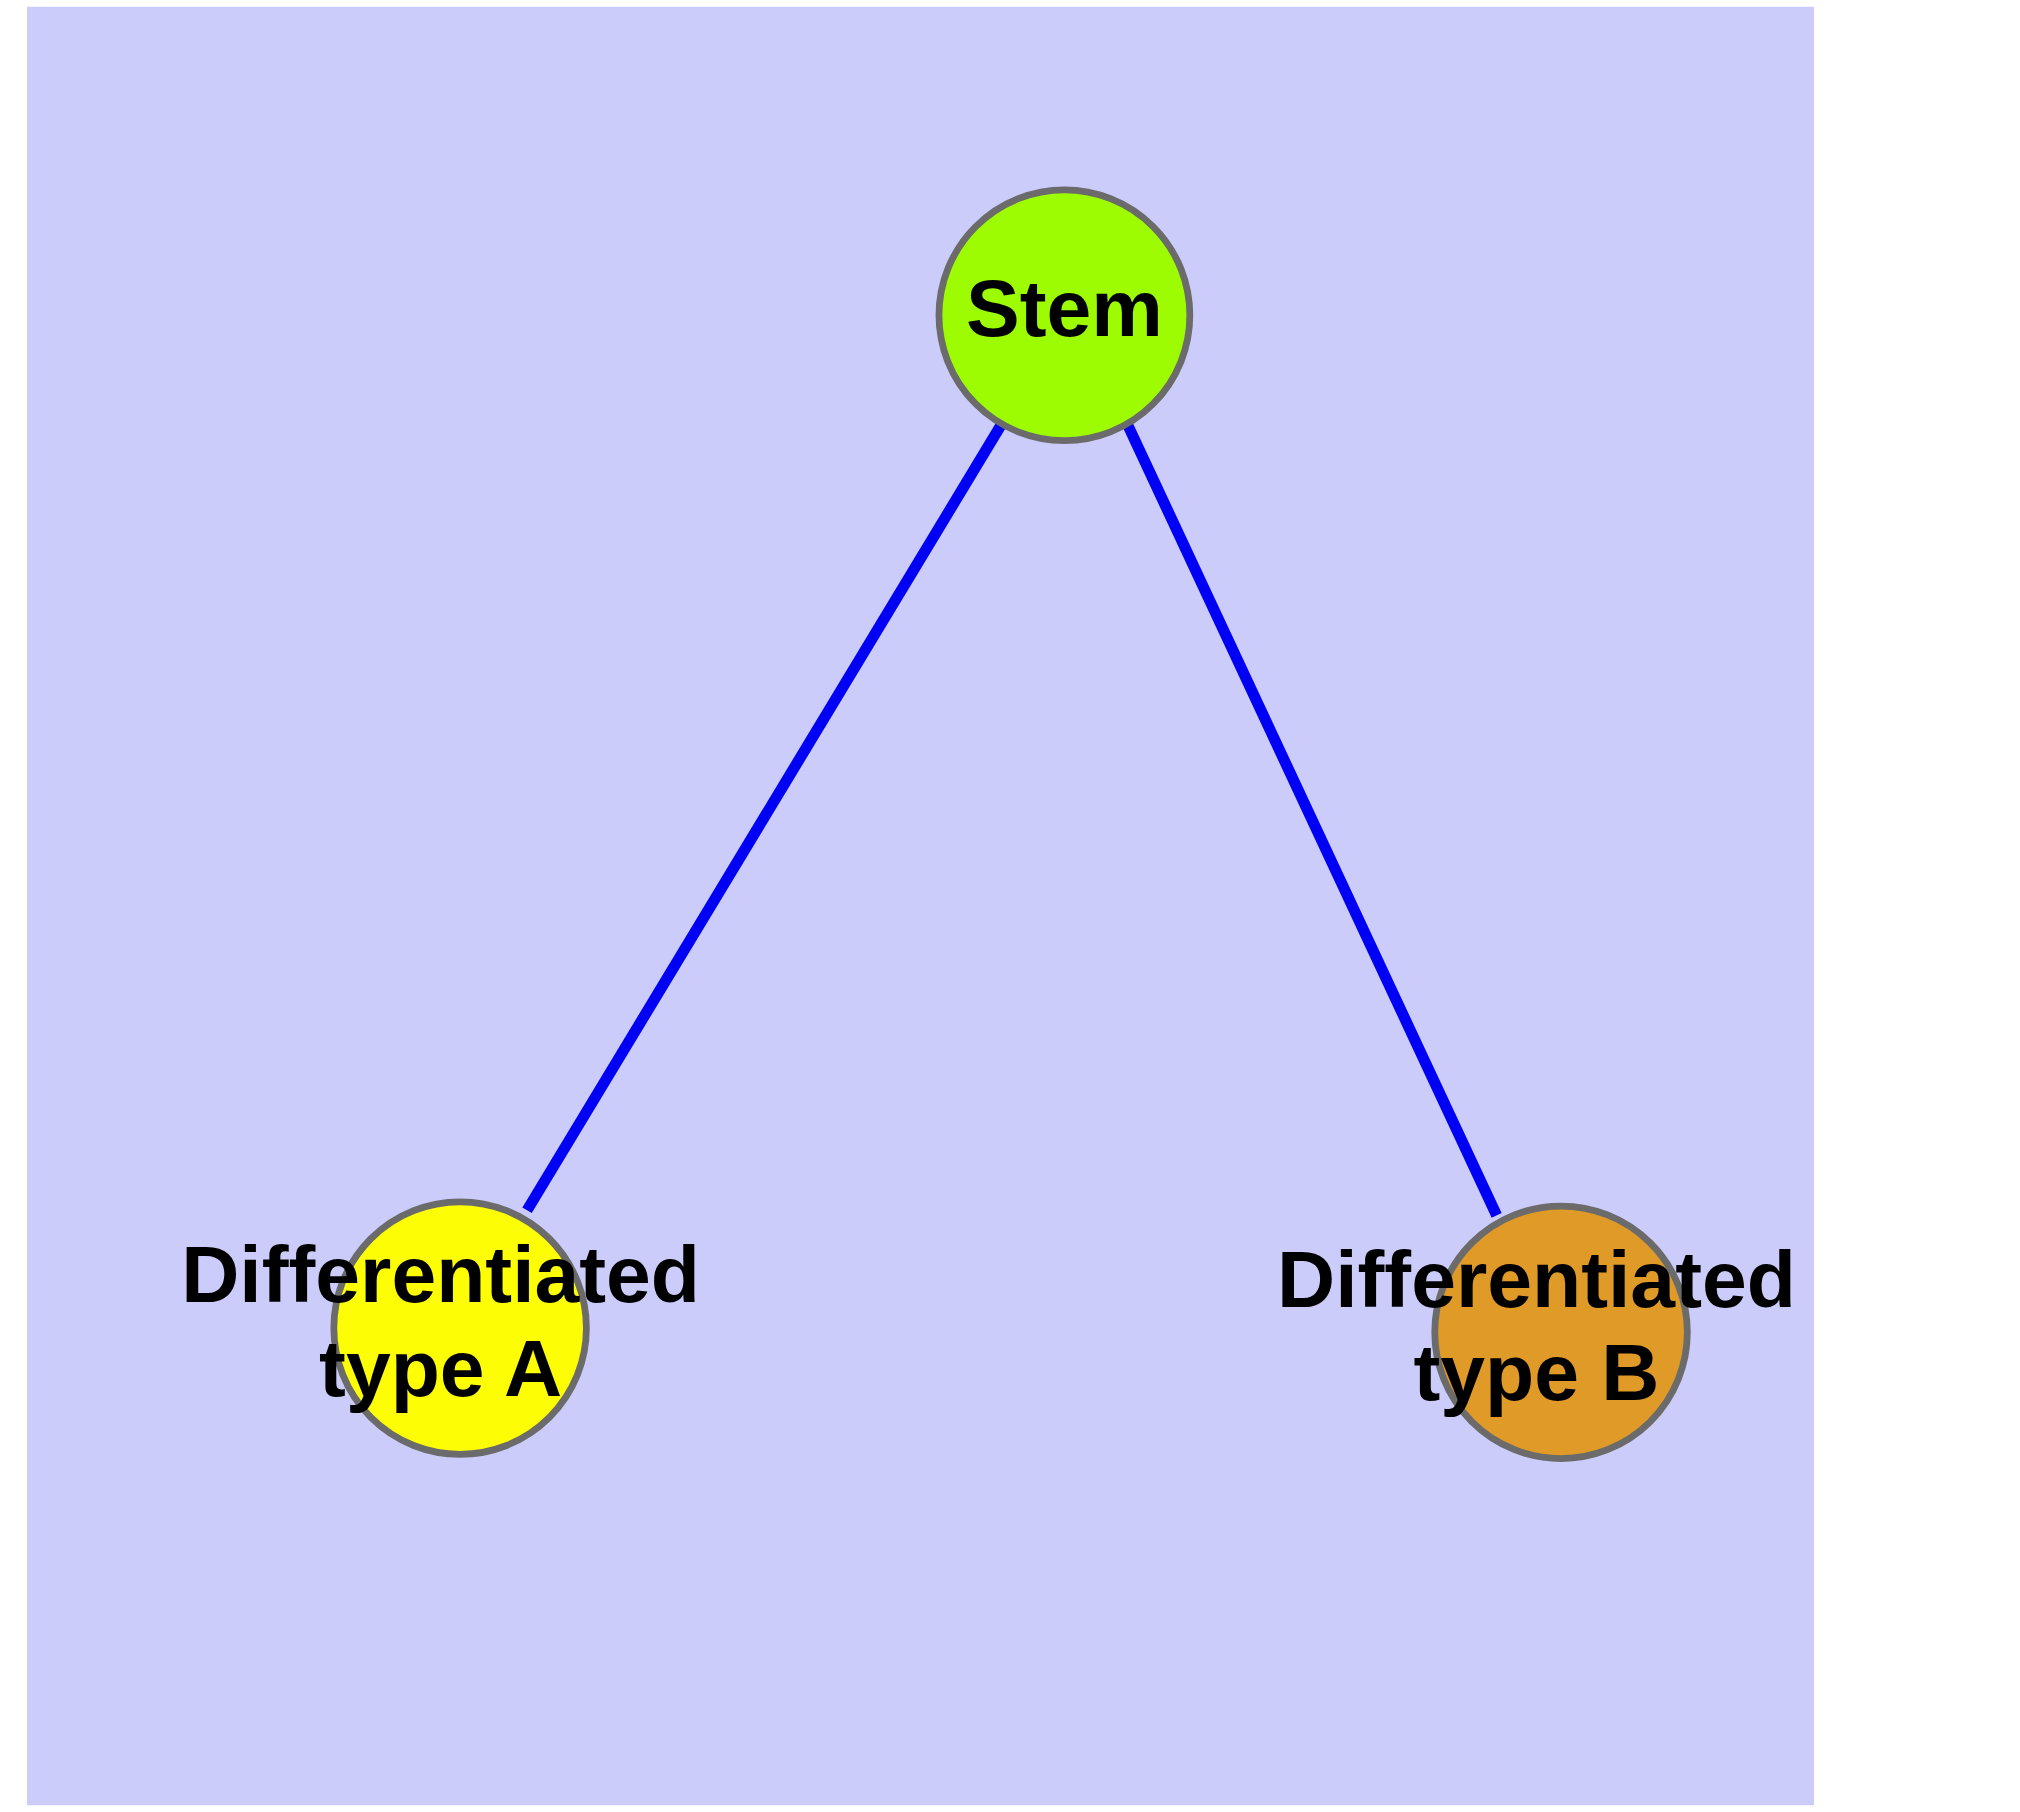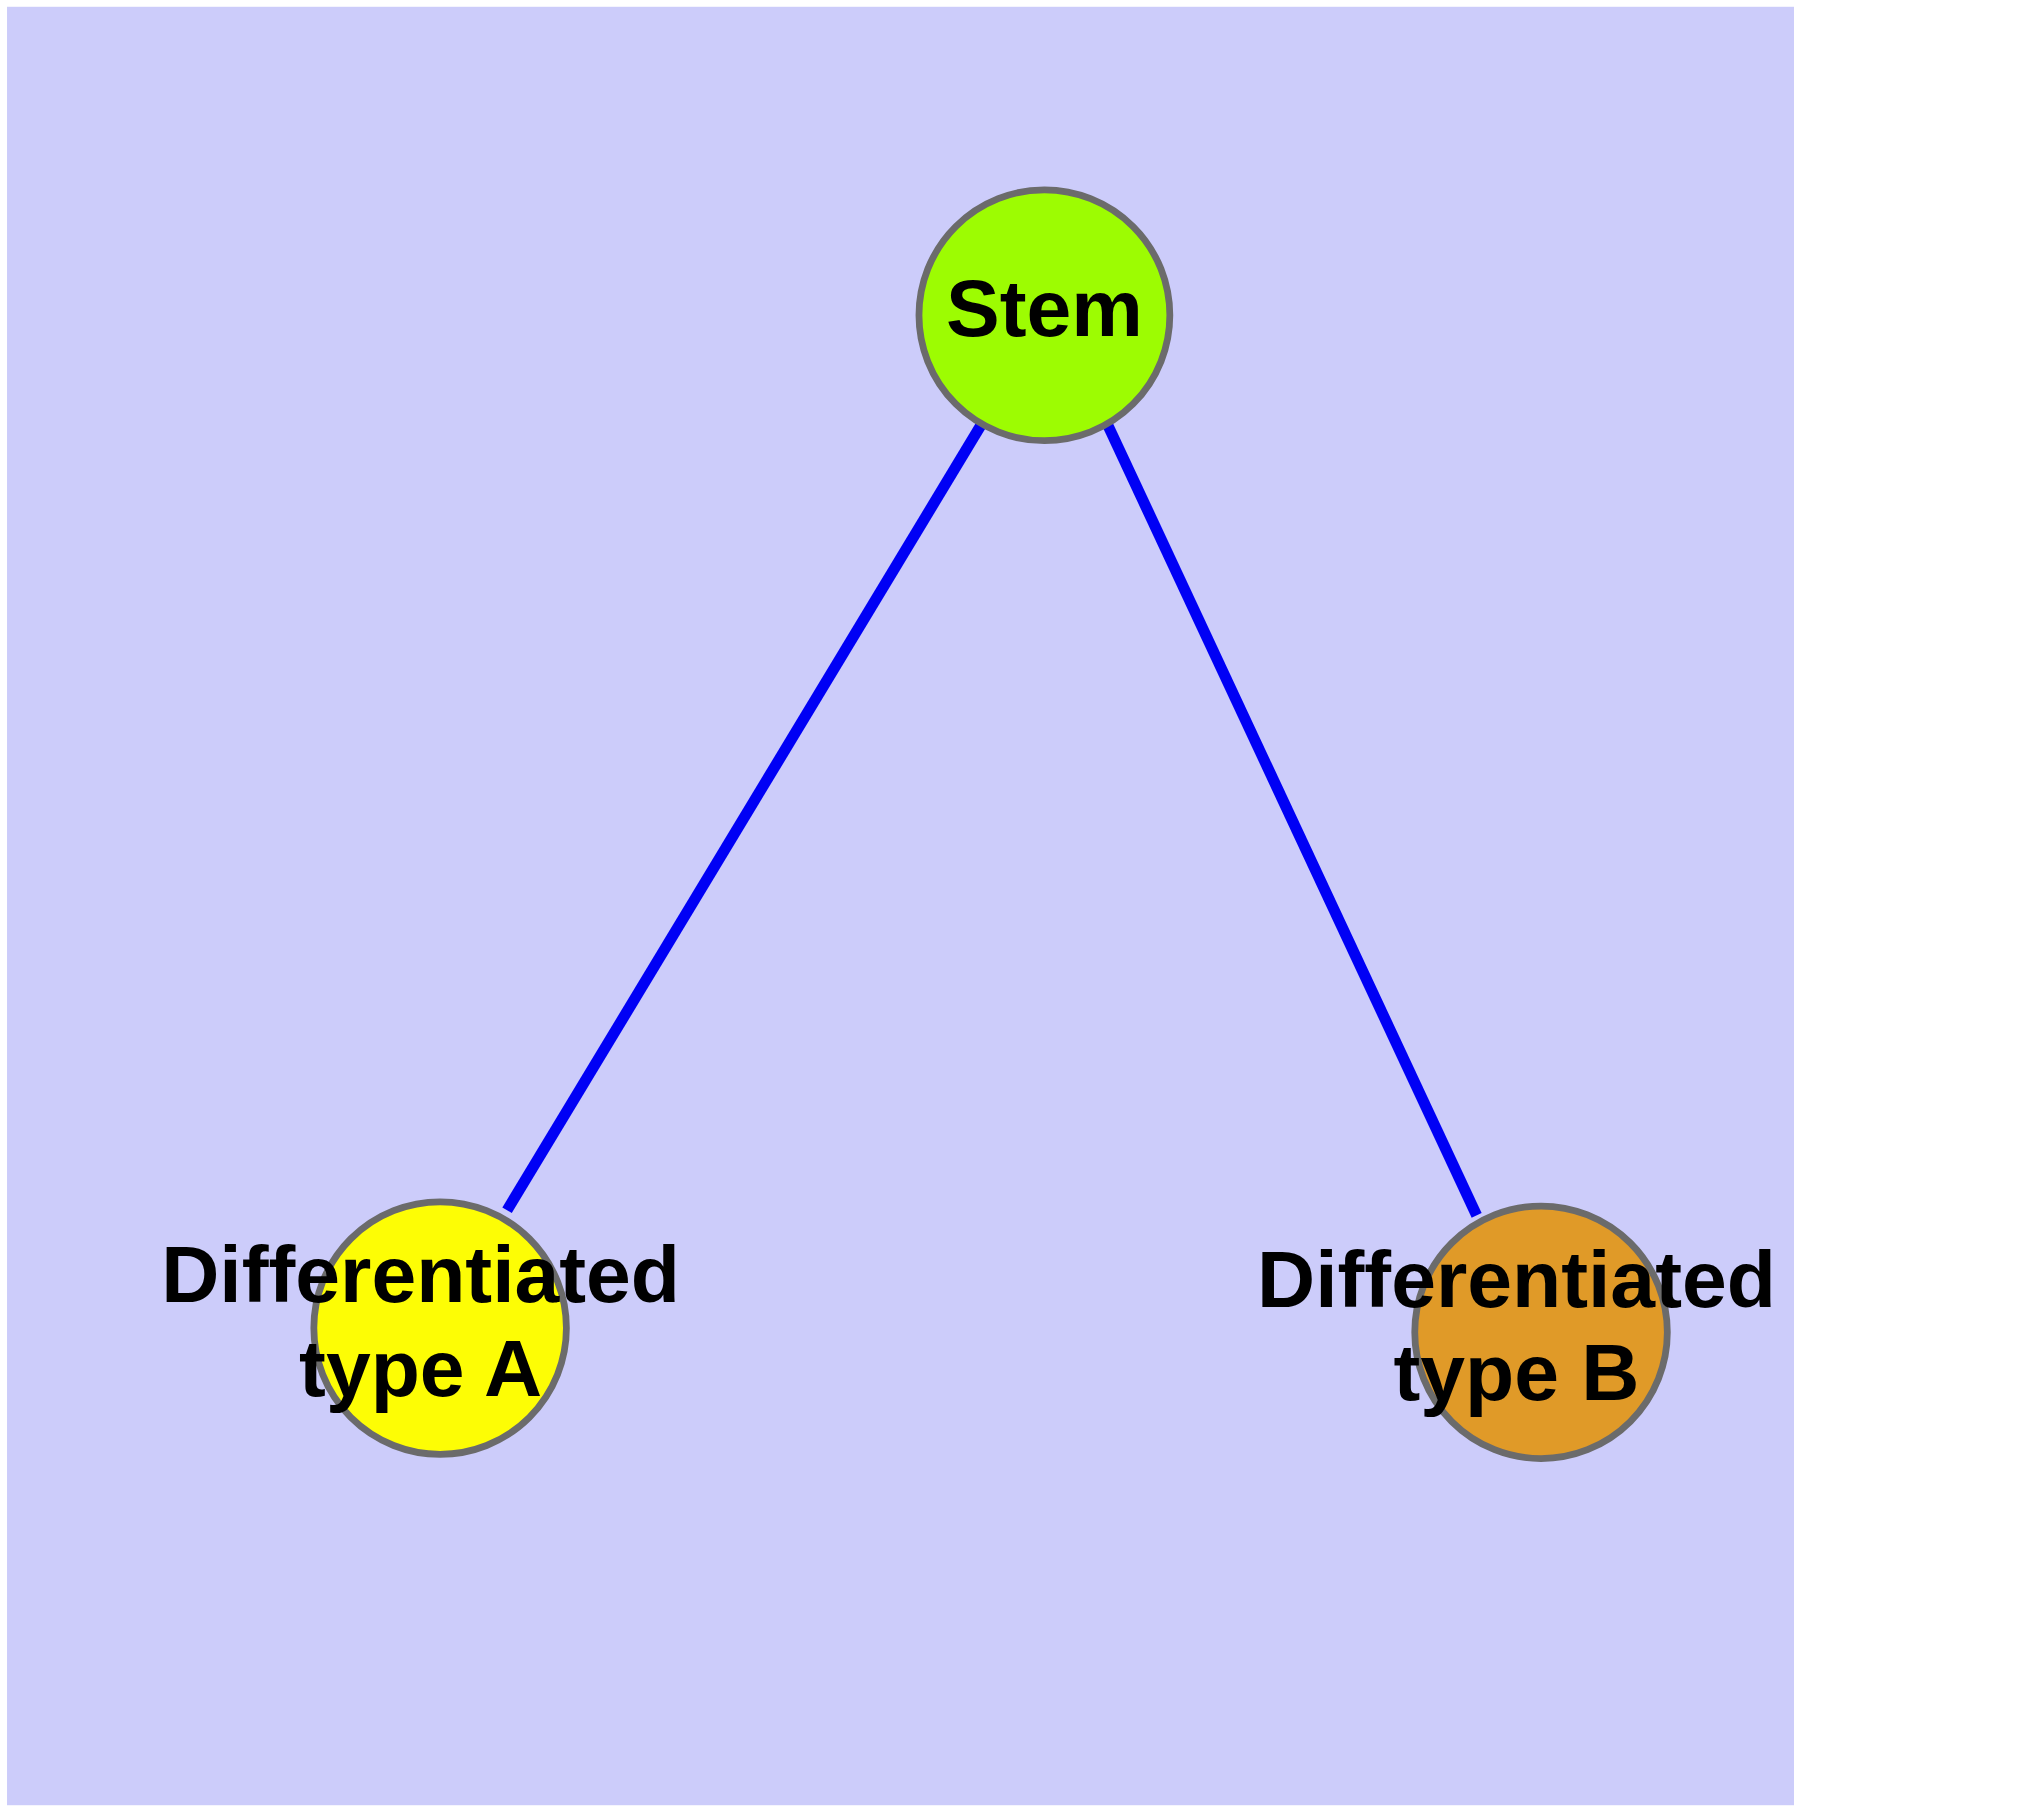--- a/index.html
+++ b/index.html
@@ -32,21 +32,21 @@
     dominant-baseline: middle;
     text-anchor: middle;
   }
   .edge-line {
     stroke-linecap: butt;
   }
 </style>
 </head>
 <body>
 
-<div id="stage" style="width: 1794px; height: 1812px;">
+<div id="stage" style="width: 1794px; height: 1812px; margin-left: 20px;">
   <svg id="canvas" viewBox="0 0 2384 2138" xmlns="http://www.w3.org/2000/svg">
 
     <rect x="0" y="0" width="2384" height="2138" fill="#ffffff"></rect>
 
     <rect id="bg-rect" x="8" y="8" width="2368" height="2122" fill="#ccccfa"></rect>
 
     <g>
       <line id="edge-0" class="edge-line" x1="1157" y1="502" x2="598" y2="1428" stroke="#0000f5" stroke-width="13"></line>
       <line id="edge-1" class="edge-line" x1="1307" y1="502" x2="1742" y2="1434" stroke="#0000f5" stroke-width="13"></line>
     </g>

